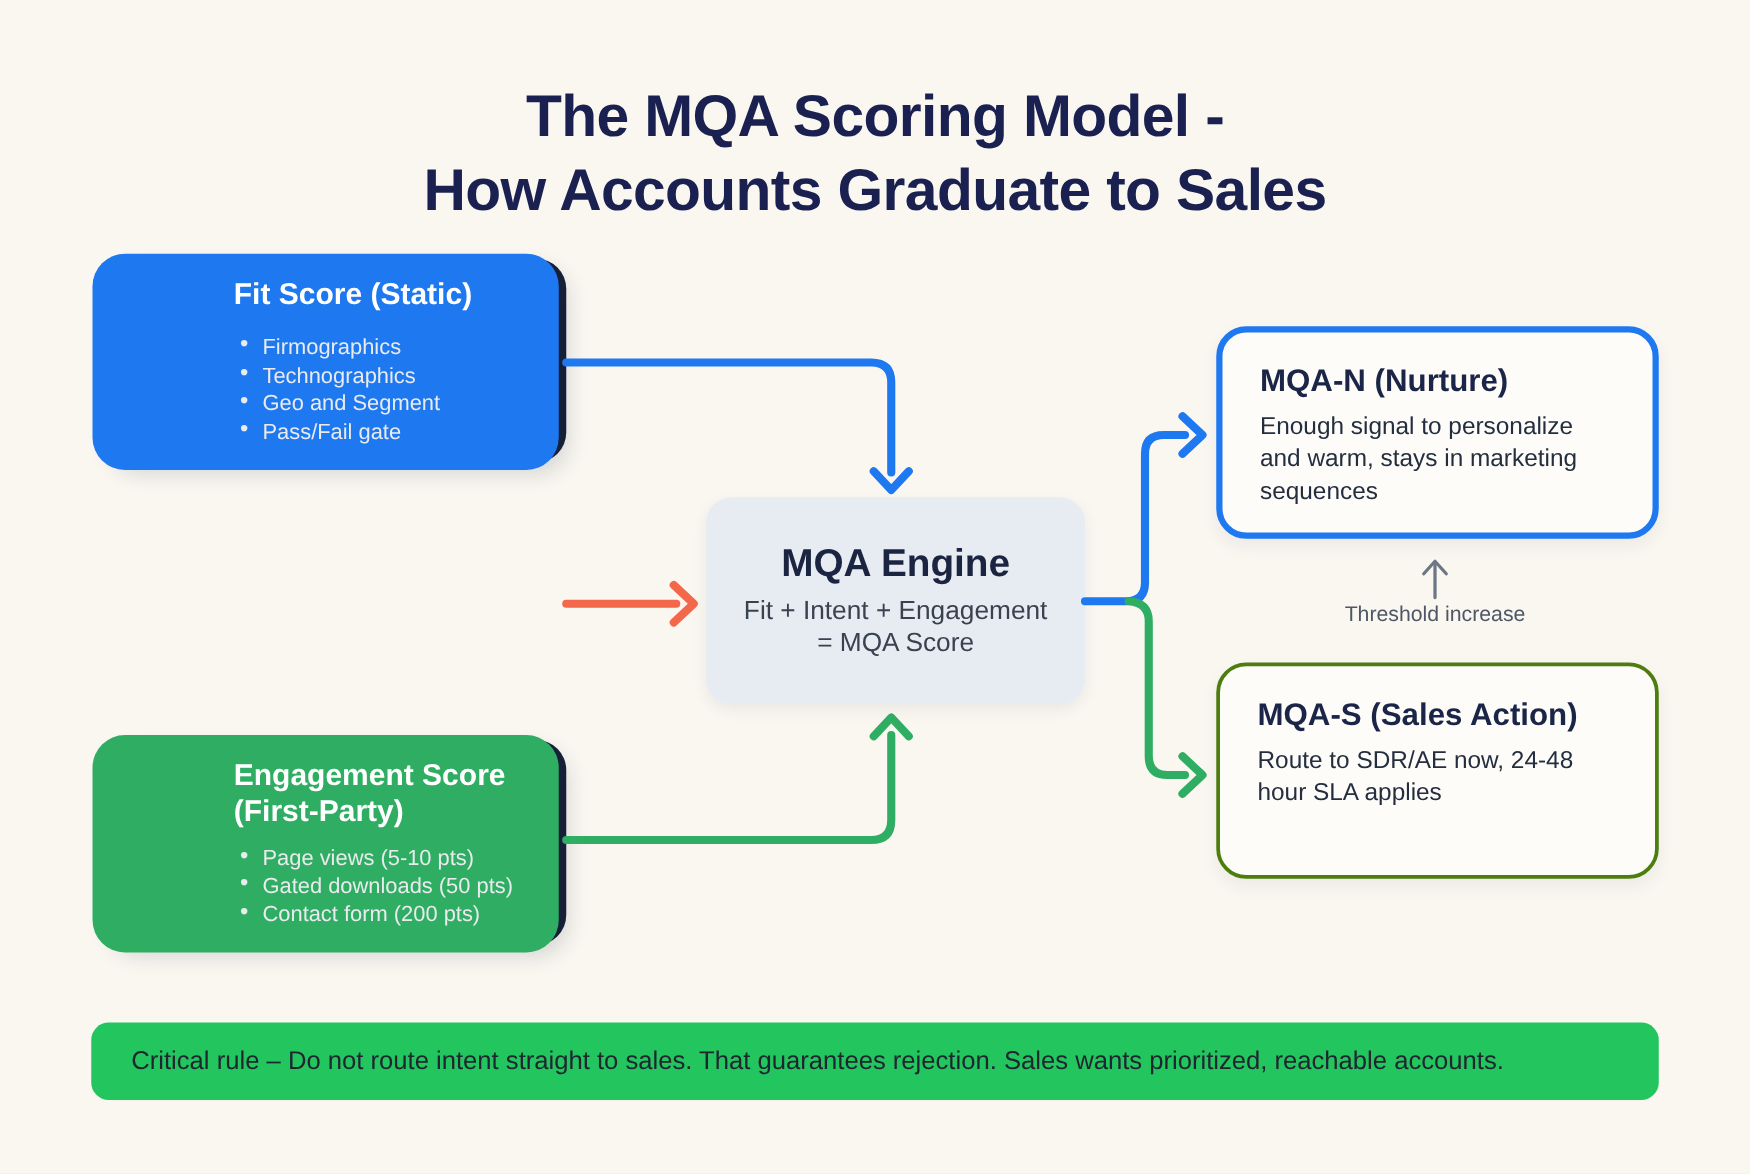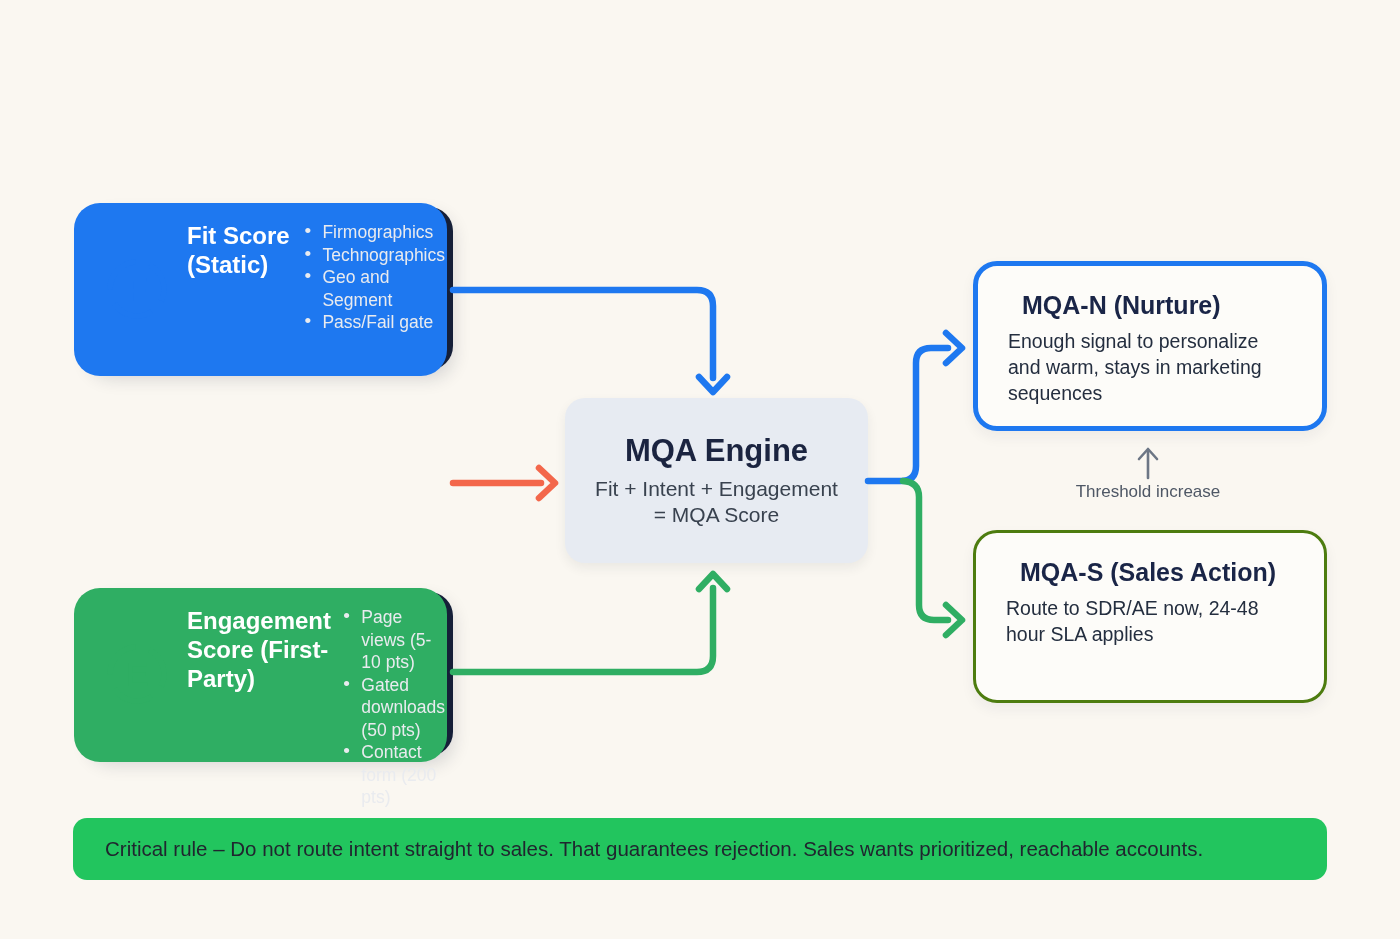--- a/index.html
+++ b/index.html
@@ -11,21 +11,21 @@
   }
   .title {
     position:absolute; top:63px; left:0; right:0;
     text-align:center; color:#1a2150;
     font-size:47px; font-weight:bold; line-height:59px; letter-spacing:-0.5px;
   }
   
   .score-card {
     position:absolute; width:365px; background:#151f38;
     border-radius:24px; z-index:1;
-    display:flex; flex-direction:row; justify-content:flex-end;
+    display:flex; flex-direction:column; justify-content:space-between;
     padding:14px 8px 14px 99px; color:#f2f4f7;
     box-shadow:0 8px 18px rgba(21,31,56,0.16);
   }
   .score-card::before {
     content:""; position:absolute; z-index:-1;
     left:-14px; top:-4px; bottom:-6px; right:6px;
     border-radius:26px;
   }
   .score-card.fit        { left:88px; top:207px; height:163px; }
   .score-card.intent     { left:88px; top:400px; height:163px; }
@@ -58,21 +58,21 @@
   .engine h2 { font-size:31px; font-weight:bold; color:#1b2440; margin-bottom:7px; }
   .engine .formula { font-size:21px; line-height:26px; color:#39424f; }
   
   .outcome {
     position:absolute; width:354px; background:#fdfcf9;
     border-radius:24px; z-index:1; padding:25px 26px 0 30px;
     box-shadow:0 6px 14px rgba(30,40,60,0.06);
   }
   .outcome.nurture { left:973px; top:261px; height:170px; border:5px solid #1e78f0; }
   .outcome.sales   { left:973px; top:530px; height:173px; border:3px solid #4d7c0f; }
-  .outcome h2 { font-size:25px; font-weight:bold; color:#1a2547; margin-bottom:8px;margin-left:14px; }
+  .outcome h2 { font-size:25px; font-weight:bold; color:#1a2547; margin-bottom:8px; }
   .outcome p  { font-size:19.5px; line-height:26px; color:#242e3f; max-width:290px; }
   
   .threshold-label {
     position:absolute; left:1048px; top:482px; width:200px;
     text-align:center; font-size:17px; color:#4e5765; z-index:1;
   }
   
   .banner {
     position:absolute; left:73px; top:818px; width:1254px; height:62px;
     background:#22c55e; border-radius:14px; z-index:1;
@@ -80,20 +80,24 @@
     font-size:20.5px; color:#20262f;
   }
   
   .arrows { position:absolute; left:0; top:0; z-index:2; pointer-events:none; }
 </style>
 </head>
 <body>
 
 <div class="canvas">
 
+  <h1 class="title">
+    <span>The MQA Scoring Model -</span><br>
+    <span>How Accounts Graduate to Sales</span>
+  </h1>
 
   <div class="score-card fit">
     <div class="icon-wrap">
       <svg width="70" height="70" viewBox="0 0 70 70">
         <circle cx="35" cy="35" r="27" fill="none" stroke="#1e78f0" stroke-width="5.5" stroke-dasharray="42 14.6" transform="rotate(-63 35 35)"></circle>
         <text x="35" y="47" text-anchor="middle" font-family="Liberation Sans, sans-serif" font-size="34" font-weight="bold" fill="#1e78f0">F</text>
       </svg>
     </div>
     <h2>Fit Score (Static)</h2>
     <ul>

